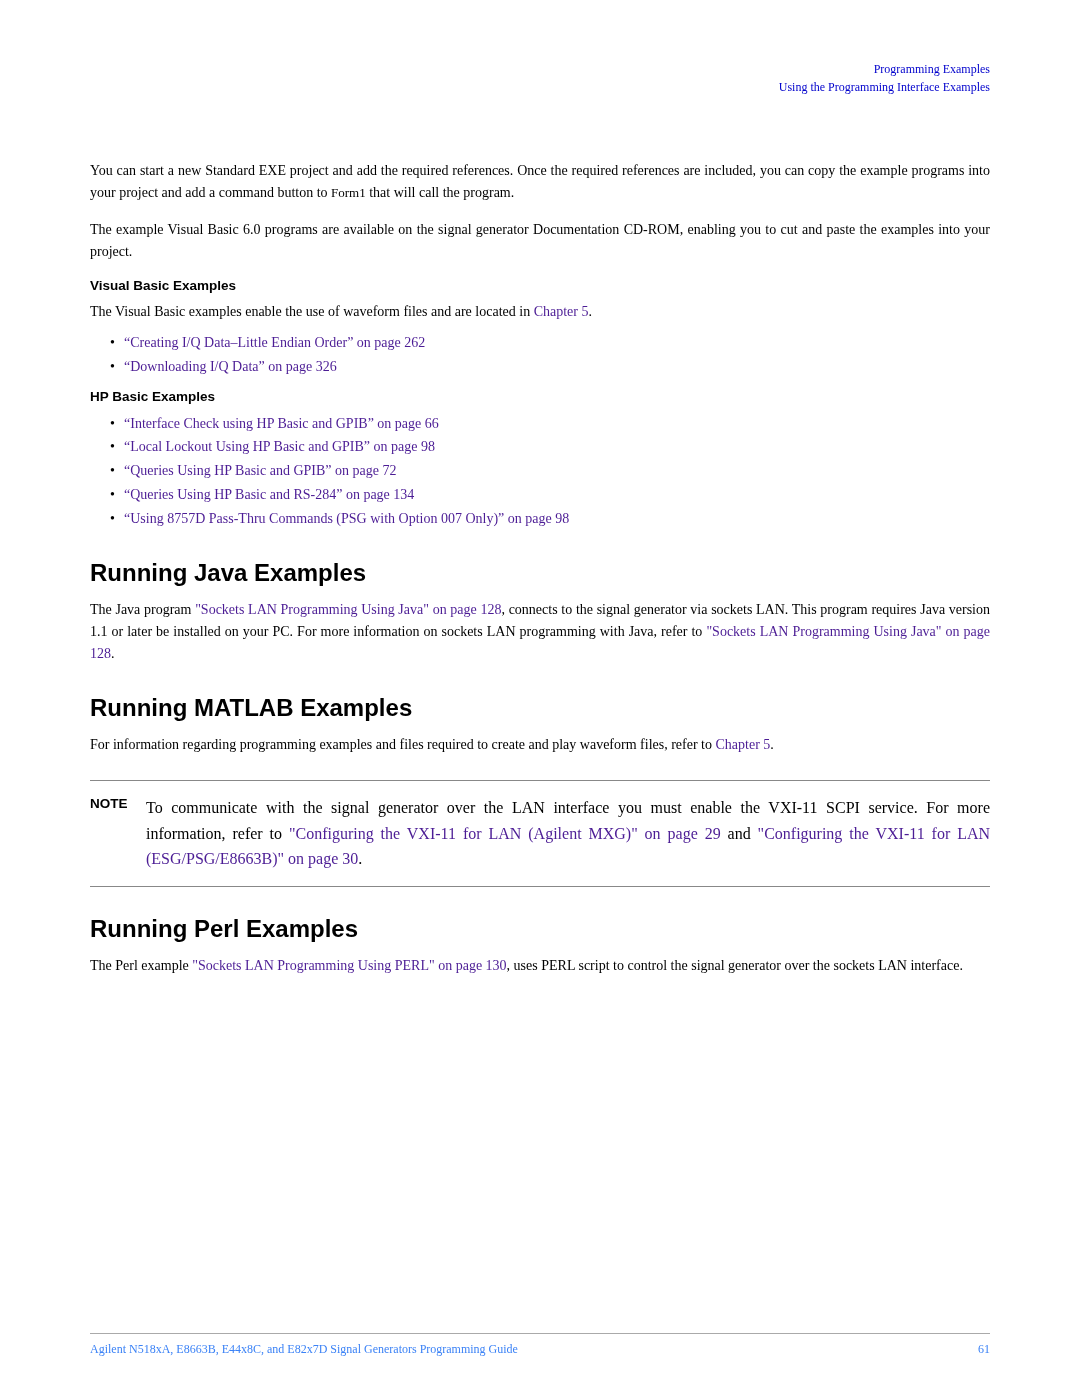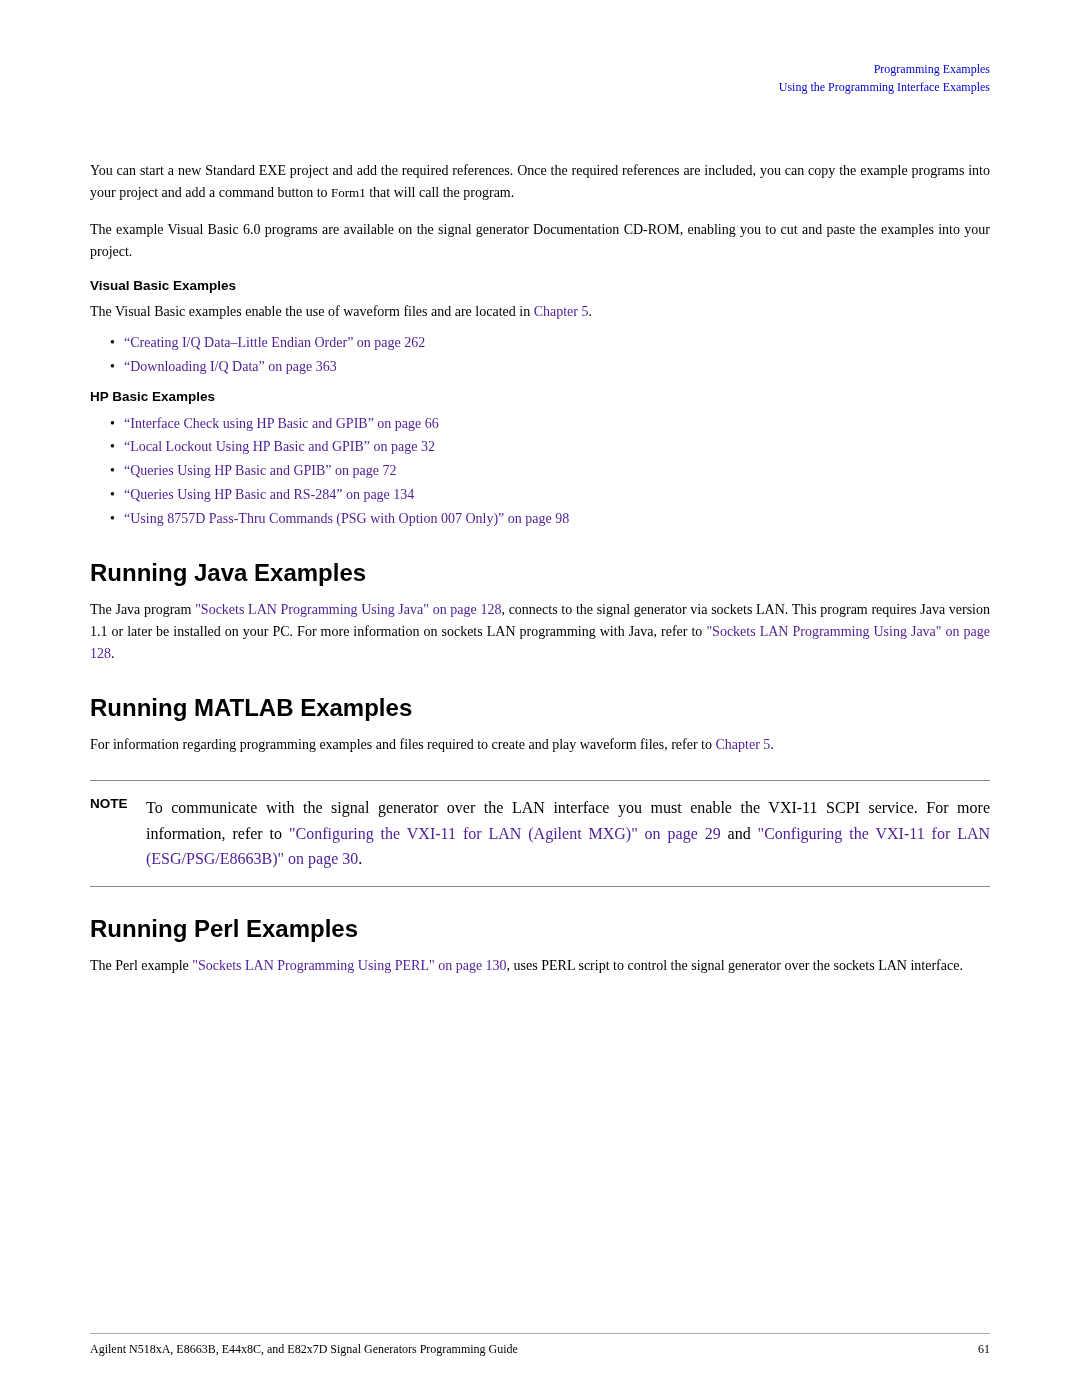--- a/index.html
+++ b/index.html
@@ -104,21 +104,21 @@
     .footer {
       position: absolute;
       bottom: 40px;
       left: 90px;
       right: 90px;
       border-top: 1px solid #aaa;
       padding-top: 8px;
       display: flex;
       justify-content: space-between;
       font-size: 12px;
-      color: #000000;
+      color: #3b82f6;
     }
   </style>
 </head>
 <body>
 
 <div class="page">
 
   <div class="header-breadcrumb">
     <div>Programming Examples</div>
     <div>Using the Programming Interface Examples</div>
@@ -130,27 +130,27 @@
       You can start a new Standard EXE project and add the required references. Once the required references are included, you can copy the example programs into your project and add a command button to <span class="inline-code">Form1</span> that will call the program.
     </p>
     <p class="intro-para">The example Visual Basic 6.0 programs are available on the signal generator Documentation CD-ROM, enabling you to cut and paste the examples into your project.</p>
 
     <div class="subsection-heading">Visual Basic Examples</div>
     <p class="body-text">
       <span>The Visual Basic examples enable the use of waveform files and are located in </span><a class="link" href="#">Chapter 5</a>.
     </p>
     <ul class="bullet-list">
       <li><a class="link" href="#">“Creating I/Q Data–Little Endian Order” on page 262</a></li>
-      <li><a class="link" href="#">“Downloading I/Q Data” on page 363</a></li>
+      <li><a class="link" href="#">“Downloading I/Q Data” on page 326</a></li>
     </ul>
 
     <div class="subsection-heading">HP Basic Examples</div>
     <ul class="bullet-list">
       <li><a class="link" href="#">“Interface Check using HP Basic and GPIB” on page 66</a></li>
-      <li><a class="link" href="#">“Local Lockout Using HP Basic and GPIB” on page 32</a></li>
+      <li><a class="link" href="#">“Local Lockout Using HP Basic and GPIB” on page 98</a></li>
       <li><a class="link" href="#">“Queries Using HP Basic and GPIB” on page 72</a></li>
       <li><a class="link" href="#">“Queries Using HP Basic and RS-284” on page 134</a></li>
       <li><a class="link" href="#">“Using 8757D Pass-Thru Commands (PSG with Option 007 Only)” on page 98</a></li>
     </ul>
 
     <div class="section-heading">Running Java Examples</div>
     <p class="body-text">
       <span>The Java program </span><a class="link" href="#">"Sockets LAN Programming Using Java" on page 128</a><span>, connects to the signal generator via sockets LAN. This program requires Java version 1.1 or later be installed on your PC. For more information on sockets LAN programming with Java, refer to </span><a class="link" href="#">"Sockets LAN Programming Using Java" on page 128</a><span>.</span>
     </p>
 

